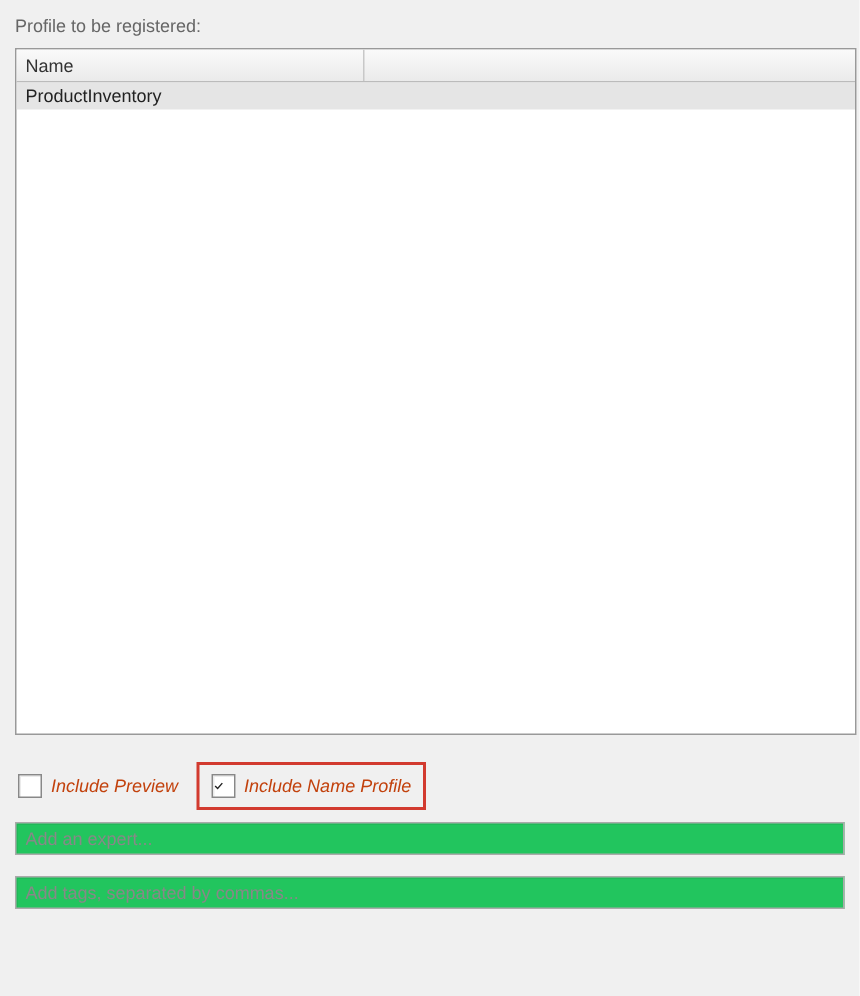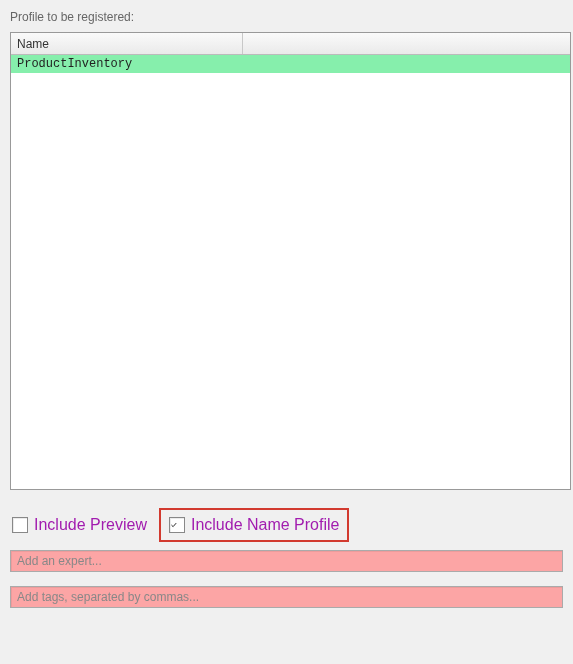--- a/index.html
+++ b/index.html
@@ -45,22 +45,21 @@
       align-items: center;
     }
     .th.name {
       width: 232px;
     }
     .th.rest {
       flex: 1;
       border-right: none;
     }
     .table-body {
-      background: #86efac;
-      font-family: Liberation Mono, monospace;
+      background: #e5e5e5;
     }
     .tr {
       display: flex;
       height: 18px;
       align-items: center;
     }
     .td {
       padding: 1px 6px;
       color: #222;
       font-size: 12px;
@@ -93,36 +92,37 @@
       width: 10px;
       height: 10px;
       background: none;
     }
     .checkbox svg {
       width: 12px;
       height: 12px;
       display: block;
     }
     .check-label {
-      color: #a21caf;
-      font-size: 16px;
+      color: #c2410c;
+      font-size: 12px;
+      font-style: italic;
     }
     .highlight-box {
       border: 2px solid #d23a2f;
       padding: 6px 8px;
       display: flex;
       align-items: center;
       gap: 6px;
       margin-left: 6px;
     }
     .text-input {
       width: 553px;
       height: 22px;
       border: 1px solid #aaa;
-      background: #fca5a5;
+      background: #22c55e;
       box-shadow: inset 1px 1px 0 rgba(0,0,0,0.06);
       padding: 2px 6px;
       font-family: inherit;
       font-size: 12px;
       color: #333;
       display: block;
     }
     .text-input::placeholder {
       color: #888;
     }

